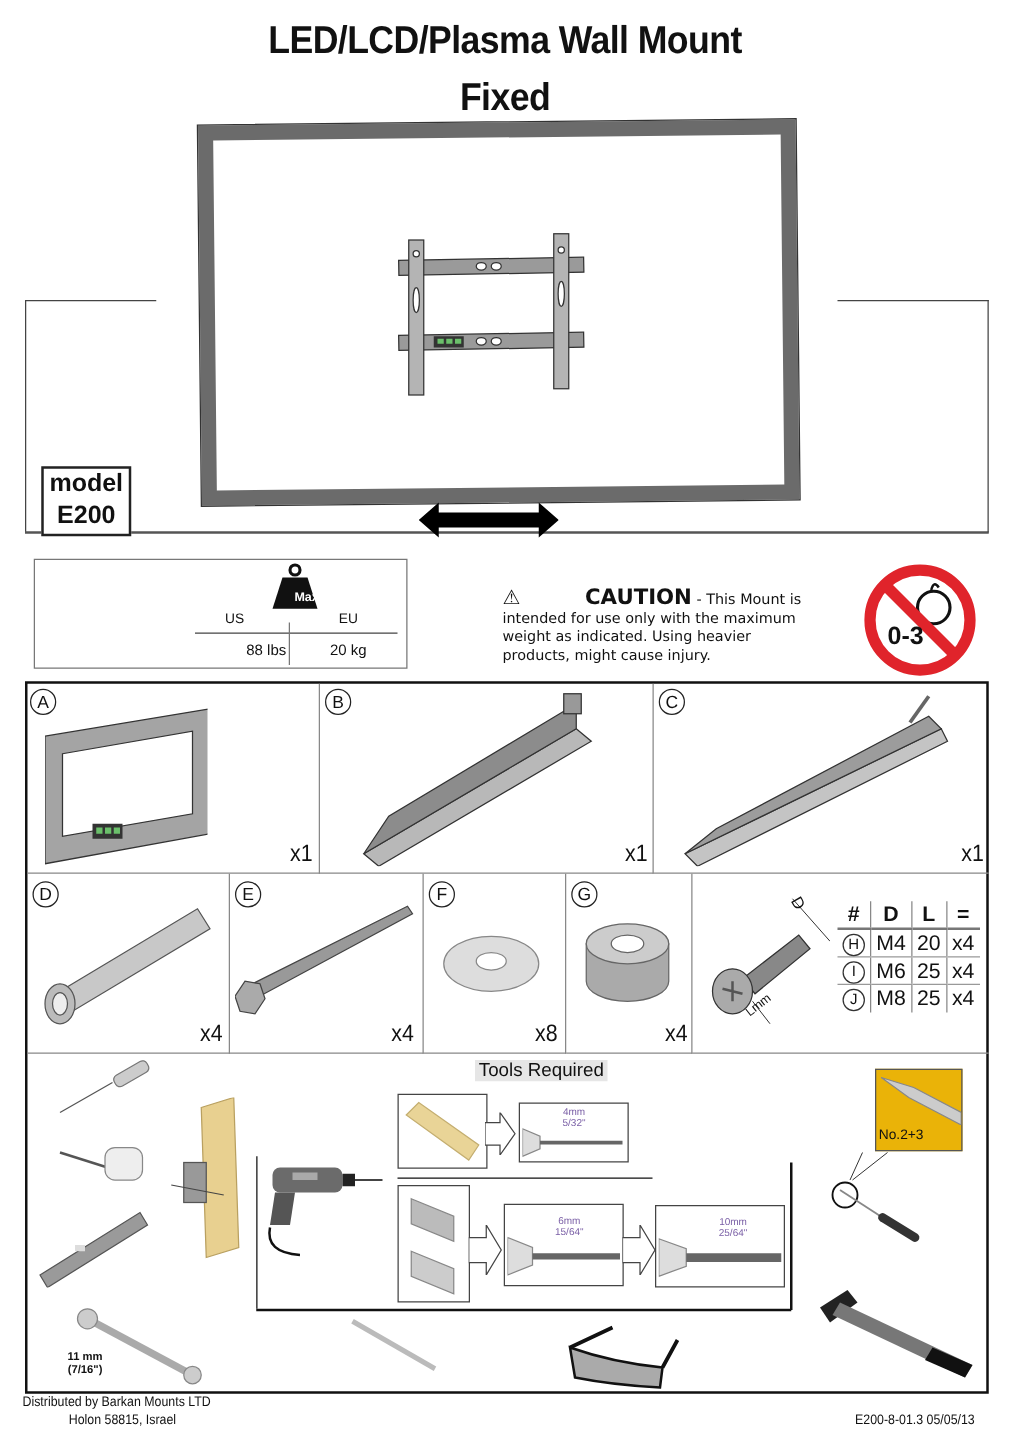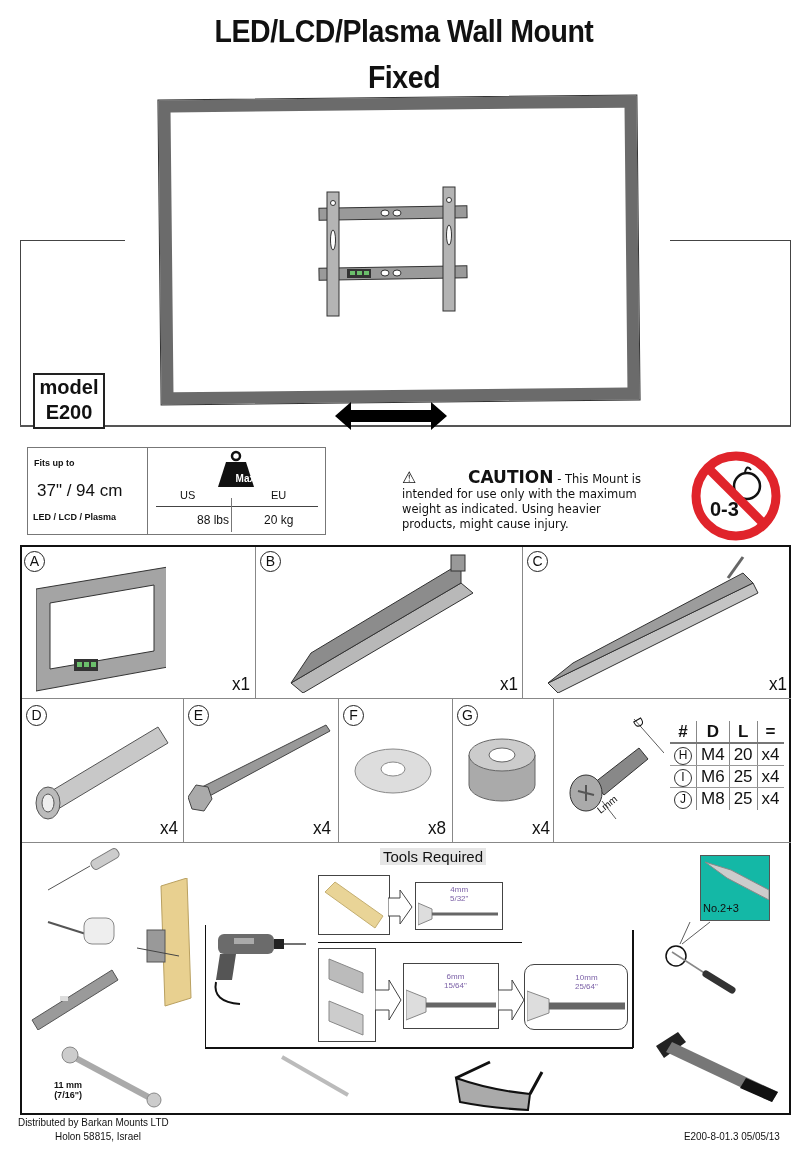--- a/index.html
+++ b/index.html
@@ -67,25 +67,20 @@
 <svg class="abs" style="left:335px;top:400px;" width="112" height="32">
   <polygon points="0,16 16,2 16,10 96,10 96,2 112,16 96,30 96,22 16,22 16,30" fill="#000"></polygon>
 </svg>
 
 <div class="abs model-box">
   <div>model</div>
   <div>E200</div>
 </div>
 
 <div class="abs spec">
-  <div class="abs spec-left">
-    <div class="abs" style="left:6px;top:10px;font-size:9px;font-weight:bold;">Fits up to</div>
-    <div class="abs" style="left:9px;top:33px;font-size:17px;">37" / 94 cm</div>
-    <div class="abs" style="left:5px;top:64px;font-size:9px;font-weight:bold;">LED / LCD / Plasma</div>
-  </div>
   <svg class="abs" style="left:188px;top:0px;" width="40" height="40">
     <circle cx="20" cy="8" r="4" fill="none" stroke="#111" stroke-width="2.5"></circle>
     <polygon points="10,14 30,14 38,39 2,39" fill="#111"></polygon>
   </svg>
   <div class="abs" style="left:189px;top:25px;width:38px;text-align:right;color:#fff;font-weight:bold;font-size:10px;">Max</div>
   <div class="abs" style="left:152px;top:41px;font-size:11px;">US</div>
   <div class="abs" style="left:243px;top:41px;font-size:11px;">EU</div>
   <div class="abs" style="left:128px;top:58px;width:162px;height:1px;background:#444;"></div>
   <div class="abs" style="left:203px;top:50px;width:1px;height:34px;background:#777;"></div>
   <div class="abs" style="left:140px;top:65px;font-size:12px;margin-left:29px;">88 lbs</div>
@@ -291,32 +286,32 @@
     <div>15/64"</div>
   </div>
   <svg class="abs" style="left:2px;top:24px;" width="92" height="34">
     <polygon points="0,2 20,10 20,24 0,32" fill="#ddd" stroke="#888"></polygon>
     <line x1="20" y1="17" x2="90" y2="17" stroke="#666" stroke-width="5"></line>
   </svg>
 </div>
 <svg class="abs" style="left:498px;top:980px;" width="28" height="40">
     <polygon points="0,10 14,10 14,0 26,20 14,40 14,30 0,30" fill="#fff" stroke="#444"></polygon>
   </svg>
-<div class="abs drill-box" style="left:524px;top:964px;width:104px;height:66px;border-radius:10px;">
+<div class="abs drill-box" style="left:524px;top:964px;width:104px;height:66px;">
   <div class="abs bit-label" style="left:50px;top:8px;">
     <div>10mm</div>
     <div>25/64"</div>
   </div>
   <svg class="abs" style="left:2px;top:24px;" width="100" height="34">
     <polygon points="0,2 22,10 22,24 0,32" fill="#ddd" stroke="#888"></polygon>
     <line x1="22" y1="17" x2="98" y2="17" stroke="#666" stroke-width="7"></line>
   </svg>
 </div>
 
-<div class="abs" style="left:700px;top:855px;width:70px;height:66px;border:1px solid #555;background:#14b8a6;">
+<div class="abs" style="left:700px;top:855px;width:70px;height:66px;border:1px solid #555;background:#eab308;">
   <svg width="68" height="44">
       <polygon points="4,6 30,14 68,34 68,44 26,22" fill="#ccc" stroke="#888"></polygon>
     </svg>
   <div class="abs" style="left:2px;top:46px;font-size:11px;">No.2+3</div>
 </div>
 <svg class="abs" style="left:660px;top:920px;" width="80" height="80">
   <line x1="50" y1="2" x2="22" y2="24" stroke="#333" stroke-width="0.8"></line>
   <line x1="30" y1="2" x2="20" y2="24" stroke="#333" stroke-width="0.8"></line>
   <circle cx="16" cy="36" r="10" fill="none" stroke="#111" stroke-width="1.5"></circle>
   <line x1="12" y1="32" x2="46" y2="54" stroke="#888" stroke-width="1.5"></line>

